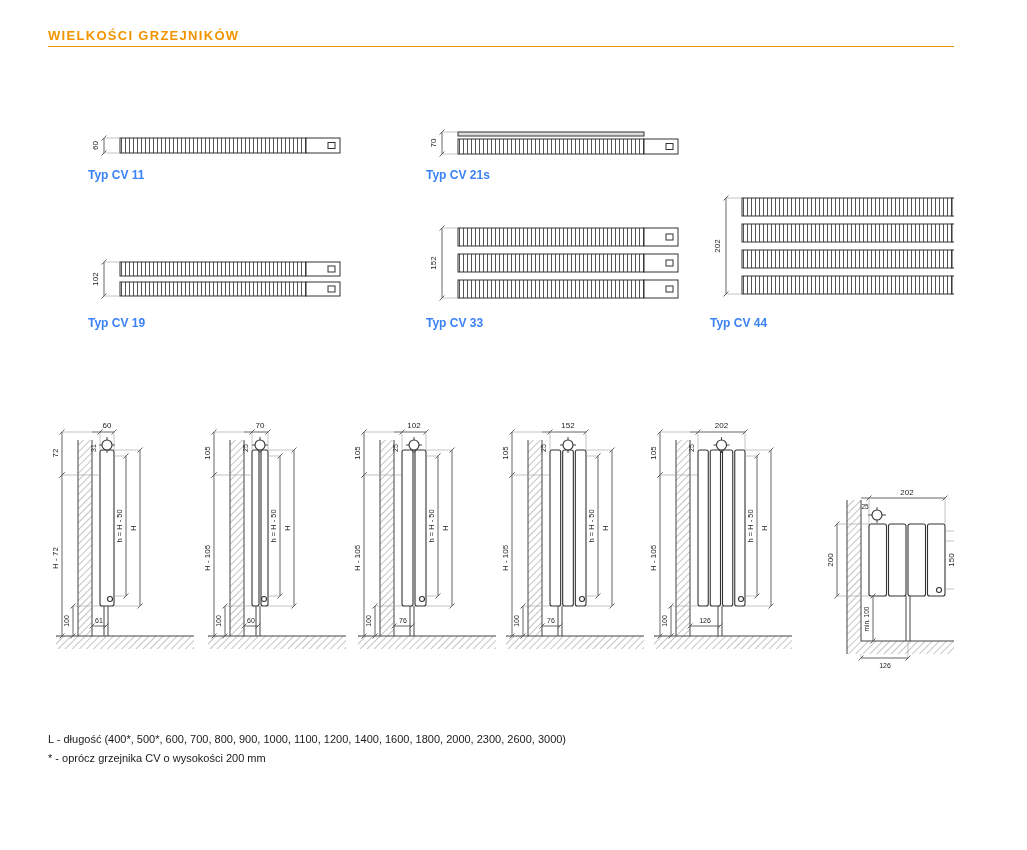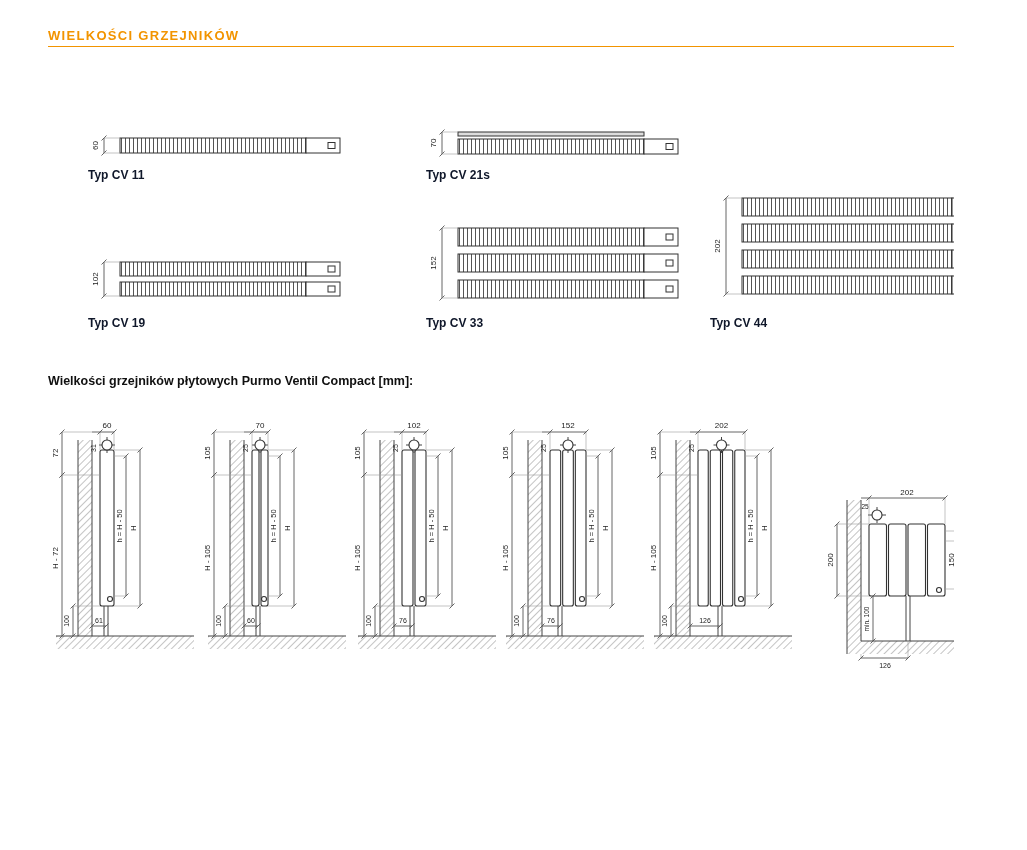--- a/index.html
+++ b/index.html
@@ -1,21 +1,21 @@
 <!DOCTYPE html>
 <html><head>
 <meta charset="utf-8">
 <style>
   *{margin:0;padding:0;box-sizing:border-box}
   html,body{background:#ffffff}
   body{font-family:"Liberation Sans",sans-serif;color:#1a1a1a}
   .page{position:relative;width:954px;height:850px;background:#fff;overflow:hidden}
   .title{position:absolute;left:48px;top:28px;color:#f29400;font-size:13px;font-weight:700;letter-spacing:1.3px}
   .rule{position:absolute;left:48px;top:46px;width:930px;border-top:1px solid #f29400}
-  .tvlabel{position:absolute;font-size:12px;font-weight:700;color:#0f172a}
+  .tvlabel{position:absolute;font-size:12px;font-weight:700;color:#3b82f6}
   .section-title{position:absolute;font-size:12.5px;font-weight:700;color:#101010}
   .legend{position:absolute;font-size:11px;color:#1a1a1a;line-height:19px}
   .topview,.sideview,.detail{position:absolute}
   svg{display:block;overflow:visible}
   svg text{font-family:"Liberation Sans",sans-serif;fill:#222}
   .d{stroke:#555;stroke-width:0.9;fill:none}
   .e{stroke:#9a9a9a;stroke-width:0.6;fill:none}
   .s{stroke:#444;stroke-width:1;fill:none}
   .p{stroke:#333;stroke-width:1.1;fill:#fff}
 </style>
@@ -124,21 +124,20 @@
         <text font-size="8" text-anchor="middle" transform="translate(14,54) rotate(-90)">202</text>
       </svg>
     </div>
 
   <div class="tvlabel" style="left:88px;top:168px">Typ CV 11</div>
   <div class="tvlabel" style="left:426px;top:168px">Typ CV 21s</div>
   <div class="tvlabel" style="left:88px;top:316px">Typ CV 19</div>
   <div class="tvlabel" style="left:426px;top:316px">Typ CV 33</div>
   <div class="tvlabel" style="left:710px;top:316px">Typ CV 44</div>
 
-  <div class="section-title" style="left:48px;top:374px">Wielkości grzejników płytowych Purmo Ventil Compact [mm]:</div>
 
   <div class="sideview" style="left:48px;top:418px">
       <svg width="152" height="250">
         <rect x="30" y="22" width="14" height="196" fill="url(#hatch)"></rect>
         <line x1="44" y1="22" x2="44" y2="218" class="s"></line>
         <line x1="30" y1="22" x2="30" y2="218" class="s"></line>
         <rect x="8" y="218" width="138" height="13" fill="url(#hatch)"></rect>
         <line x1="8" y1="218" x2="146" y2="218" class="s"></line>
         <rect x="52" y="32" width="14" height="156" rx="2" class="p"></rect>
         <line x1="51" y1="27" x2="67" y2="27" class="s"></line>
@@ -465,15 +464,17 @@
         <line x1="36" y1="168" x2="36" y2="172" class="e"></line>
         <line x1="83" y1="155" x2="83" y2="172" class="e"></line>
         <line x1="36" y1="172" x2="83" y2="172" class="d"></line>
         <line x1="33.5" y1="174.5" x2="38.5" y2="169.5" class="d"></line>
         <line x1="80.5" y1="174.5" x2="85.5" y2="169.5" class="d"></line>
         <text font-size="7" text-anchor="middle" transform="translate(60,182)">126</text>
       </svg>
     </div>
 
   <div class="legend" style="left:48px;top:730px">
+    <div>L - długość (400*, 500*, 600, 700, 800, 900, 1000, 1100, 1200, 1400, 1600, 1800, 2000, 2300, 2600, 3000)</div>
+    <div>* - oprócz grzejnika CV o wysokości 200 mm</div>
   </div>
 
 </div>
 
 </body></html>

